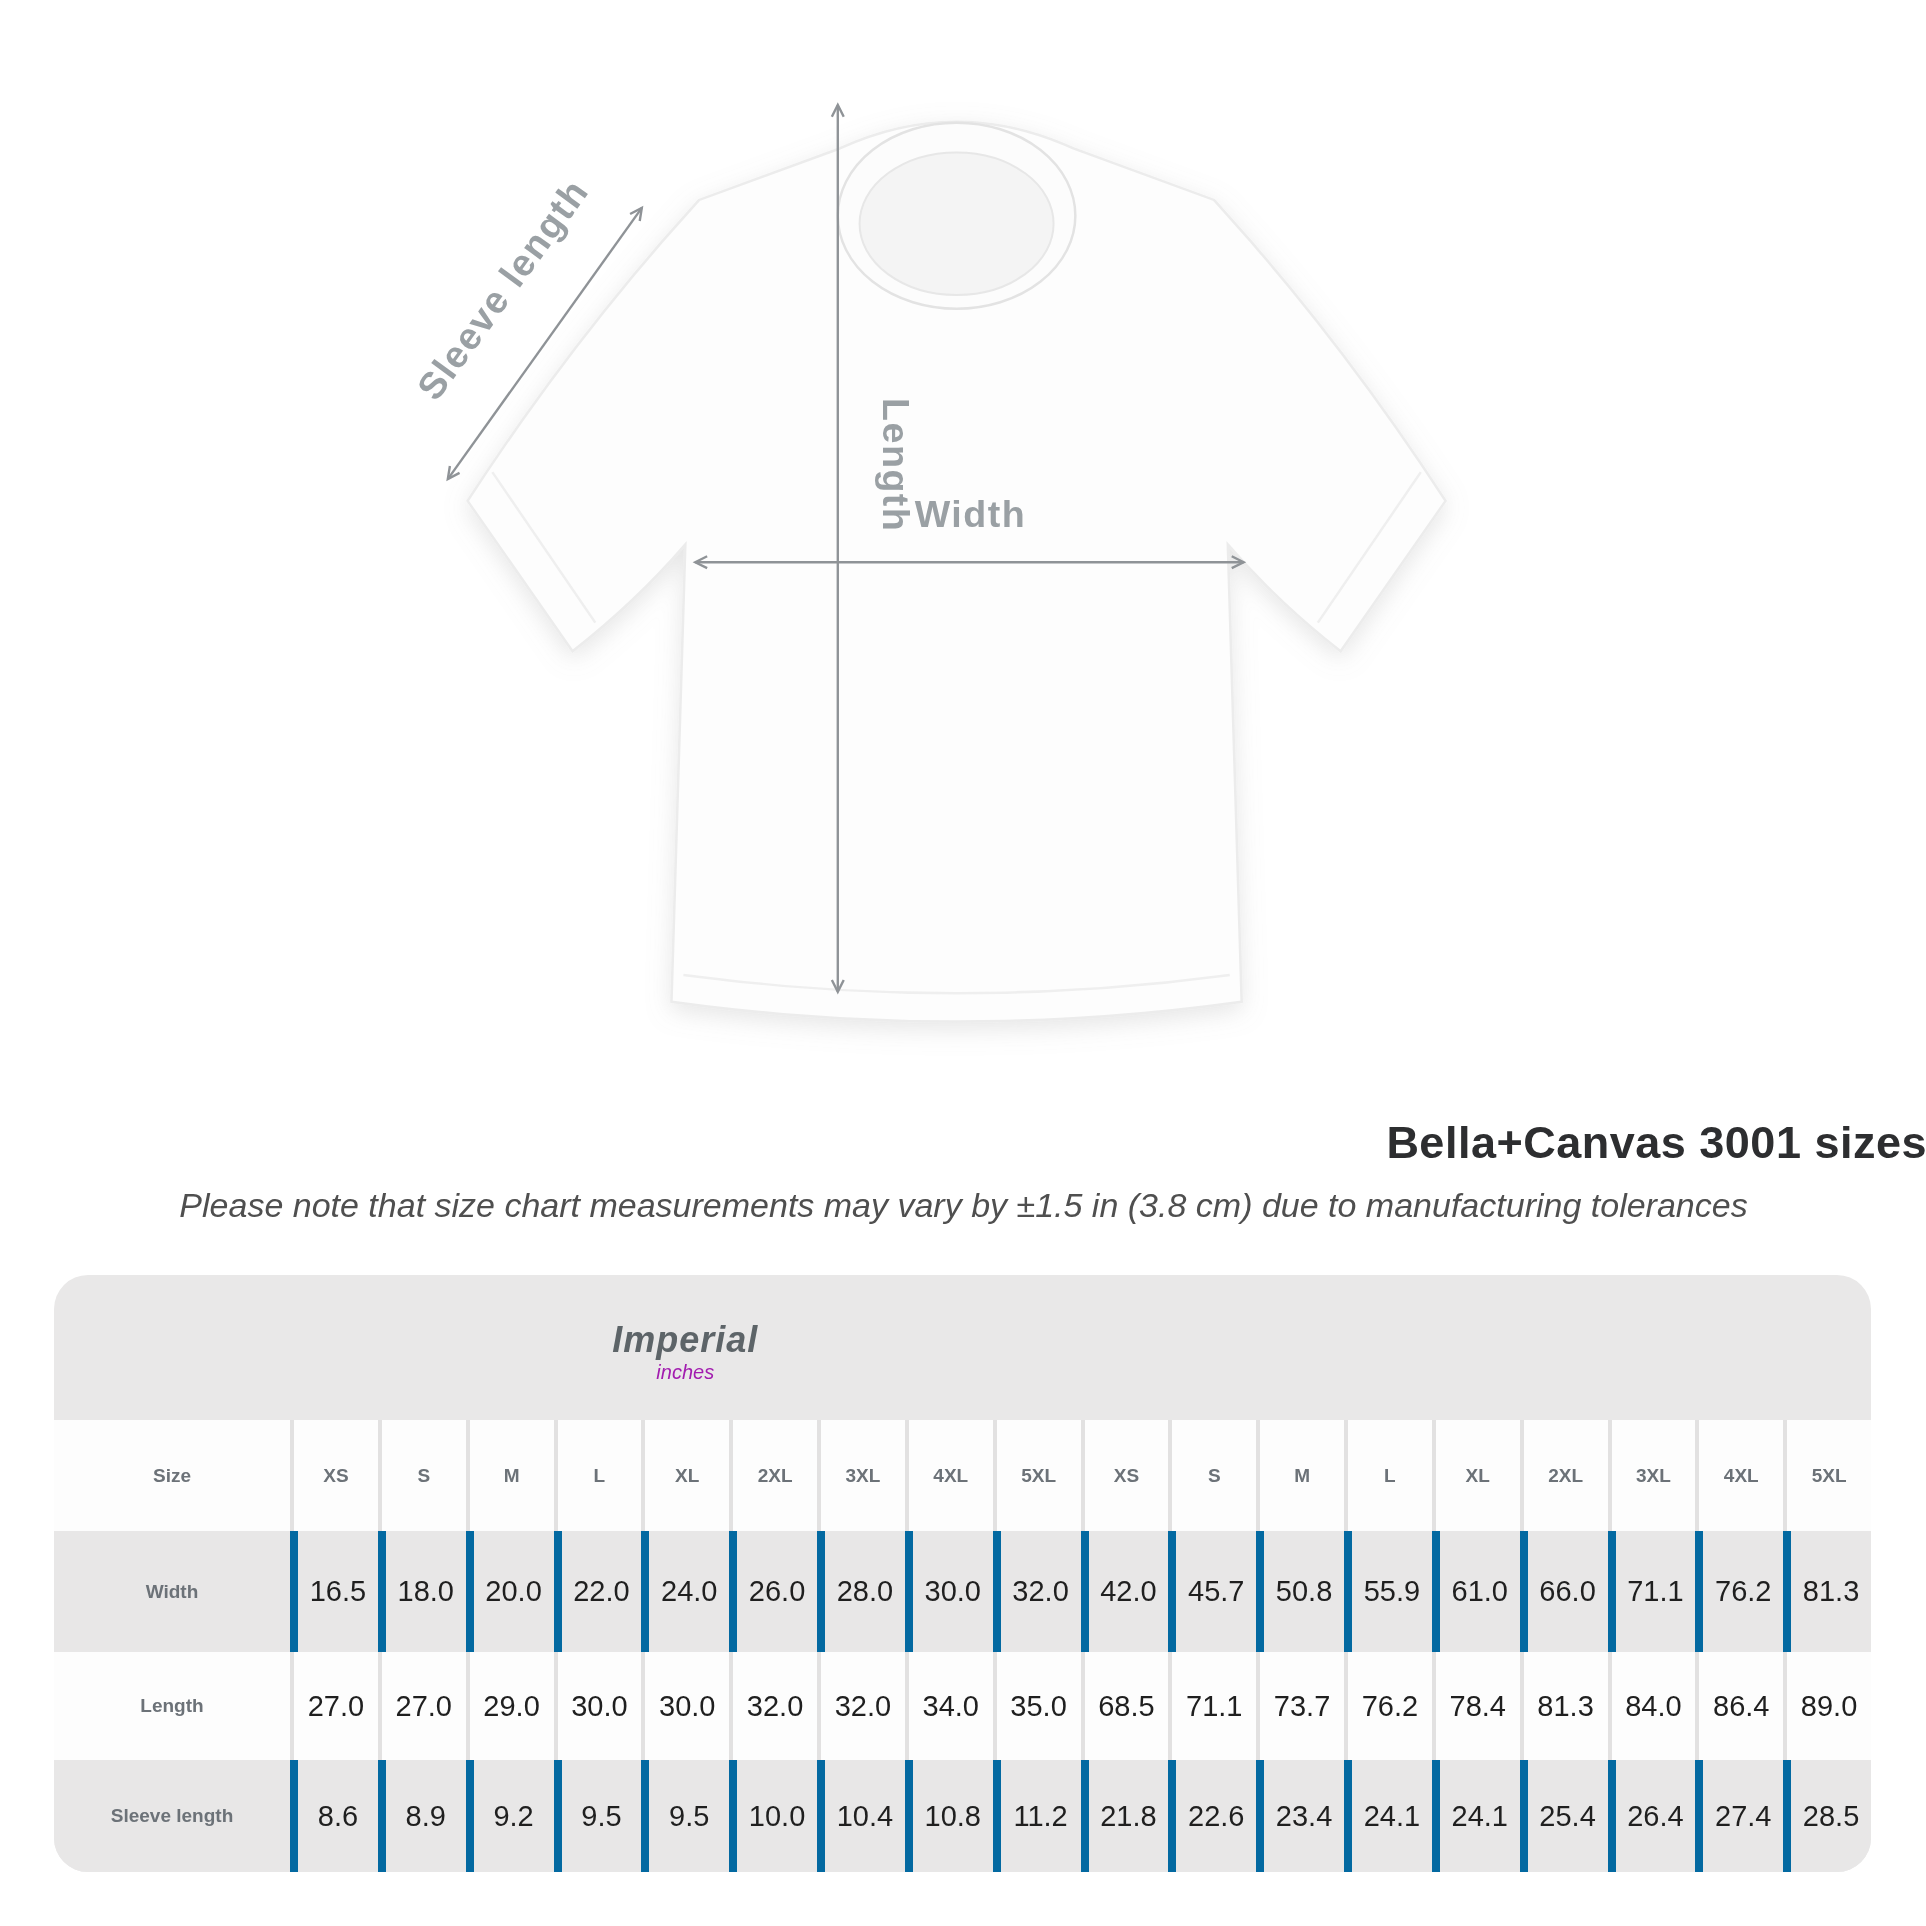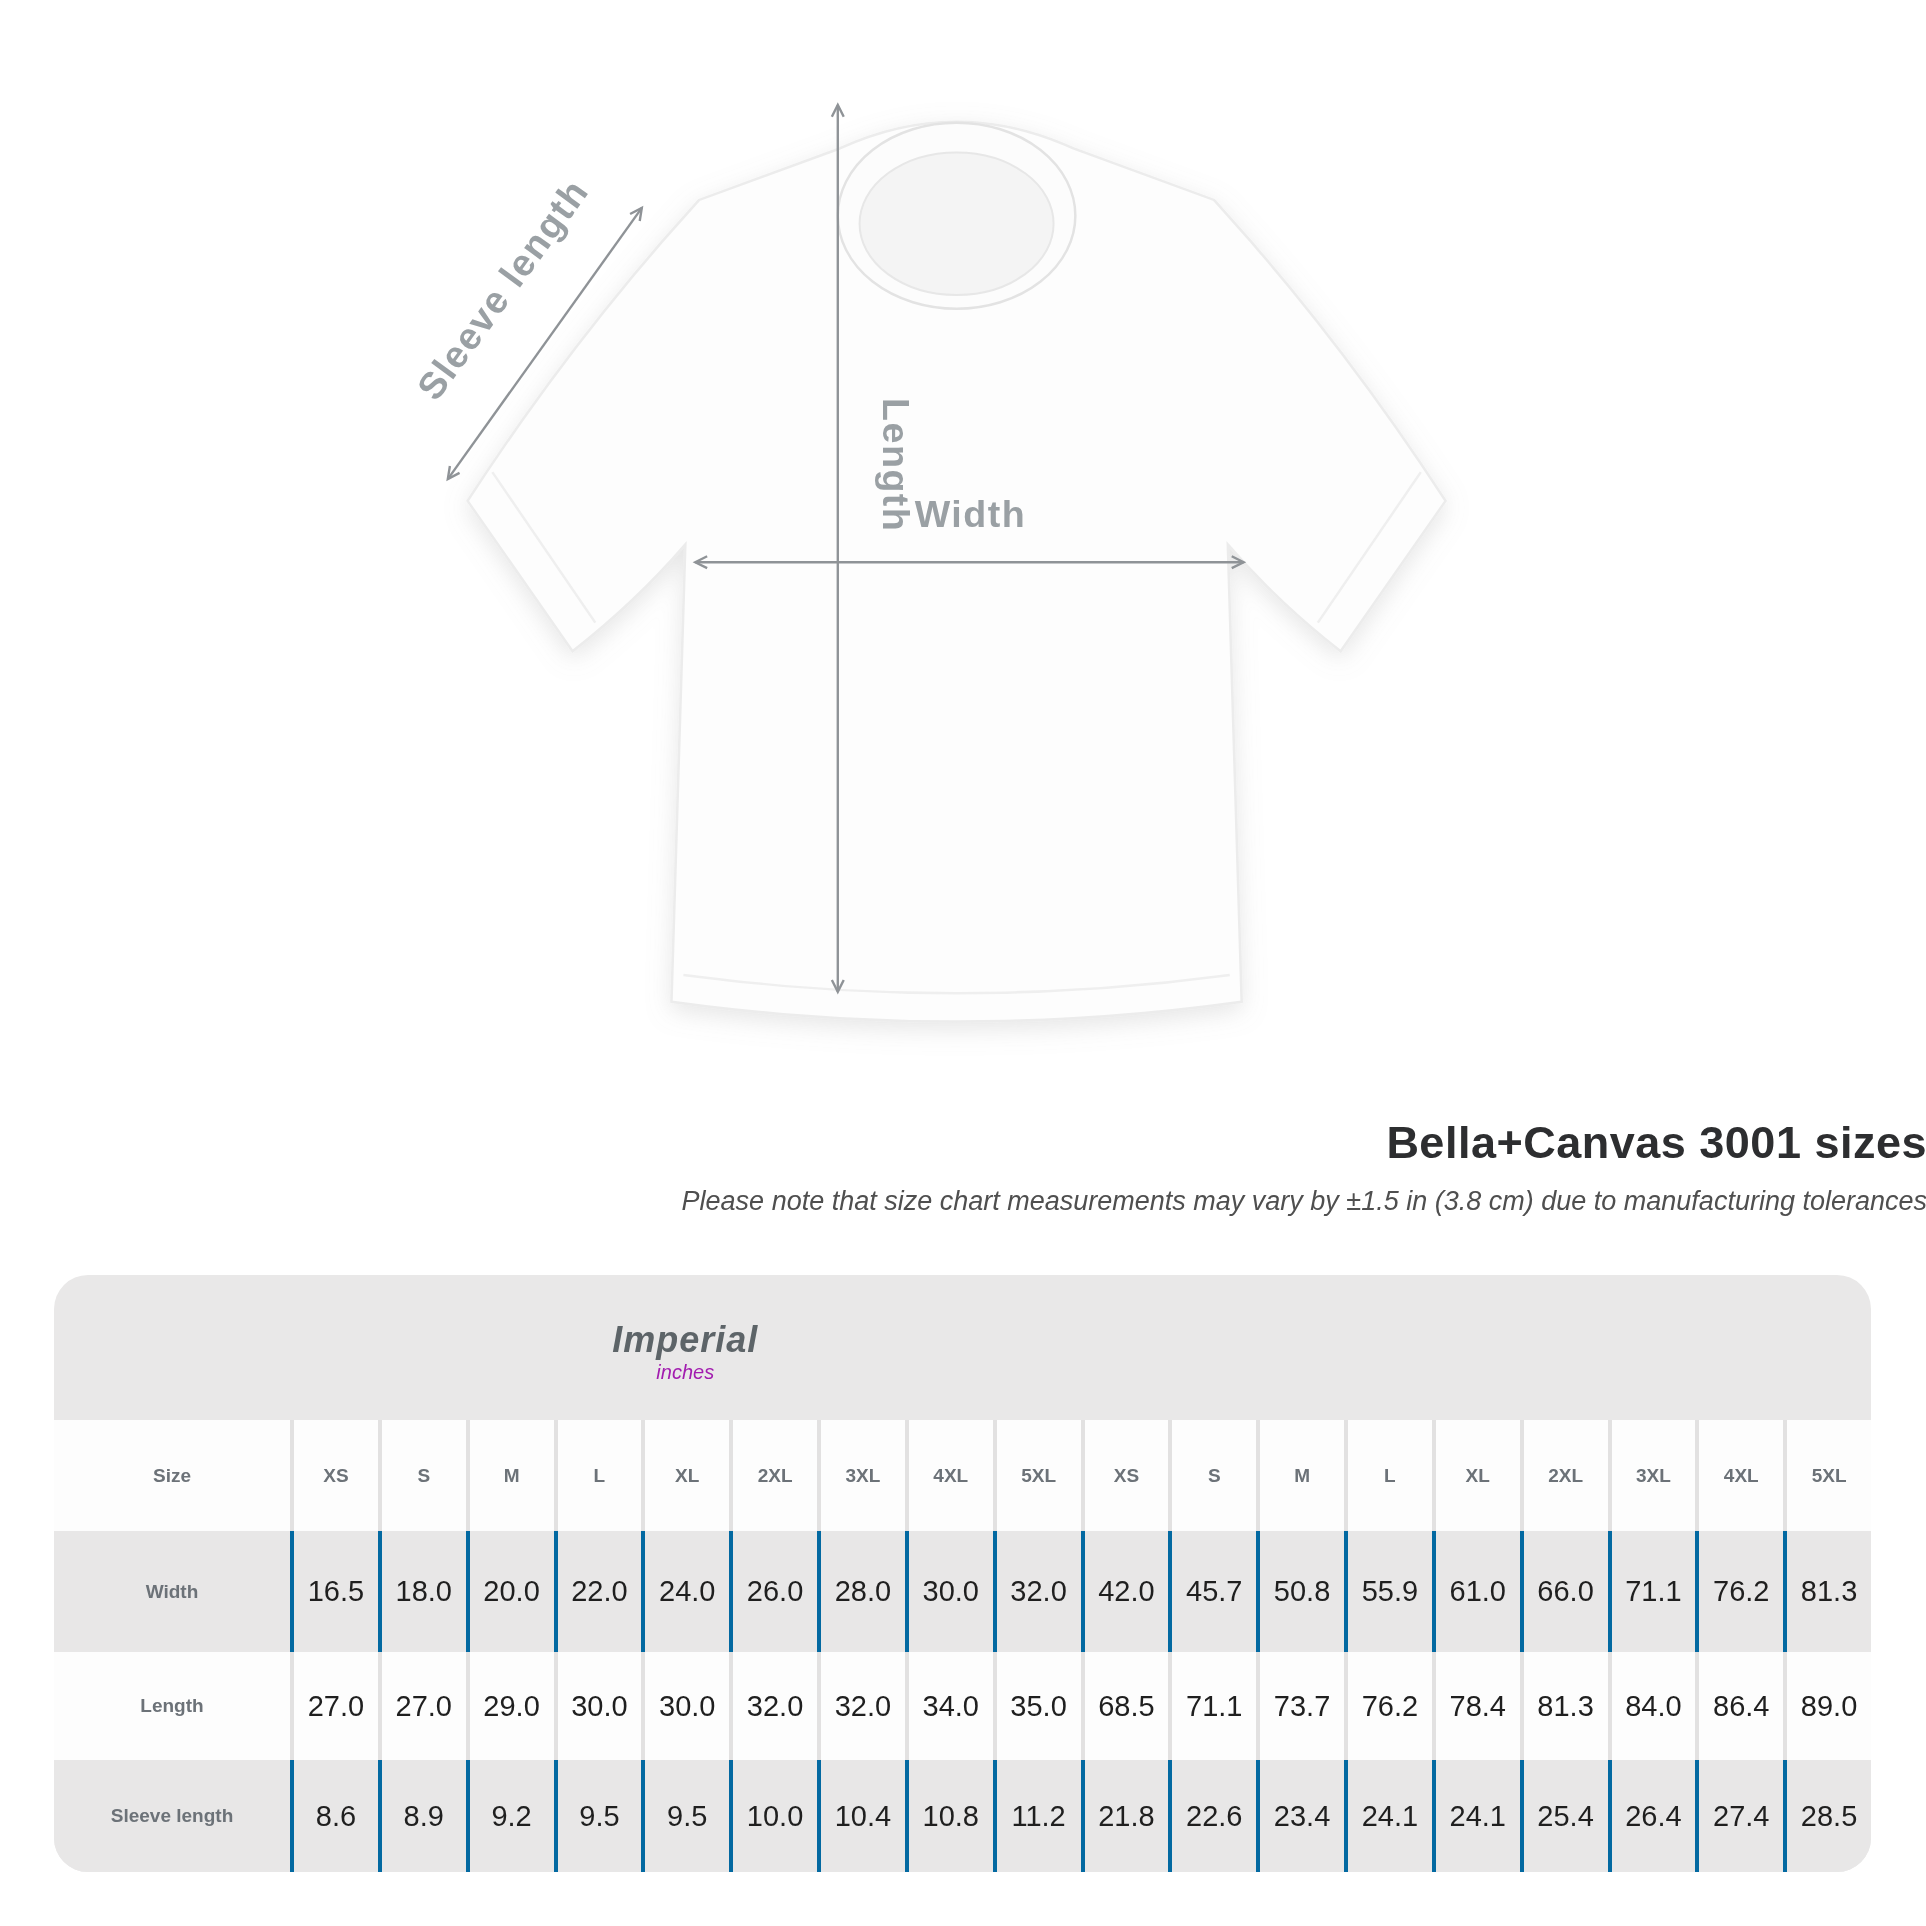--- a/index.html
+++ b/index.html
@@ -10,38 +10,38 @@
   .tee-body{fill:#fdfdfd;stroke:#ececec;stroke-width:2.5}
   .collar-outer{fill:#fcfcfc;stroke:#e3e3e3;stroke-width:2.5}
   .collar-inner{fill:#f4f4f4;stroke:#e7e7e7;stroke-width:2}
   .seam{fill:none;stroke:#efefef;stroke-width:2.5}
   .ann-line{stroke:#8f9397;stroke-width:2.4}
   .ann-text{font-size:38px;font-weight:bold;fill:#9aa0a4;text-anchor:middle;letter-spacing:1.5px}
 
   
   .title{position:absolute;top:1117px;left:0;width:100%;text-align:right;
          font-size:45px;font-weight:bold;color:#2d2e30;letter-spacing:0.5px}
-  .note{position:absolute;top:1186px;left:0;width:100%;text-align:right;
-        font-size:27px;font-style:italic;color:#4f4f4f}
+  .note{position:absolute;top:1186px;left:0;width:100%;text-align:center;
+        font-size:34px;font-style:italic;color:#4f4f4f}
 
   
   .tbl{position:absolute;left:54px;top:1275px;width:1817px;background:#e9e8e8;
        border-radius:34px;overflow:hidden}
   .grid{display:grid;grid-template-columns:236px repeat(18,1fr)}
   .ghead{height:145px}
   .gcell{display:flex;flex-direction:column;align-items:center;justify-content:center;gap:0;padding-top:8px}
   .g-imp{grid-column:2/11}
   .g-met{grid-column:11/20}
   .gl{font-size:36px;font-weight:bold;font-style:italic;color:#5d6468;letter-spacing:1px}
   .gu{font-size:20px;font-style:italic;color:#a21caf}
   .row .c{display:flex;align-items:center;justify-content:center}
   .rw{background:#fdfdfd}
   .rg{background:#e8e7e7}
   .rw .c + .c{border-left:4px solid #e2e1e1}
-  .rg .c + .c{border-left:4px solid #0369a1}
+  .rg .c + .c{border-left:8px solid #0369a1}
   .r1{height:111px}.r2{height:121px}.r3{height:108px}.r4{height:112px}
   .lab,.sz{font-weight:bold;color:#6c7278;font-size:19px}
   .v{font-size:29px;color:#1f1f1f}
 </style>
 </head>
 <body>
 
 <div class="page">
 
   <svg class="shirt" viewBox="0 0 1946 1080">

